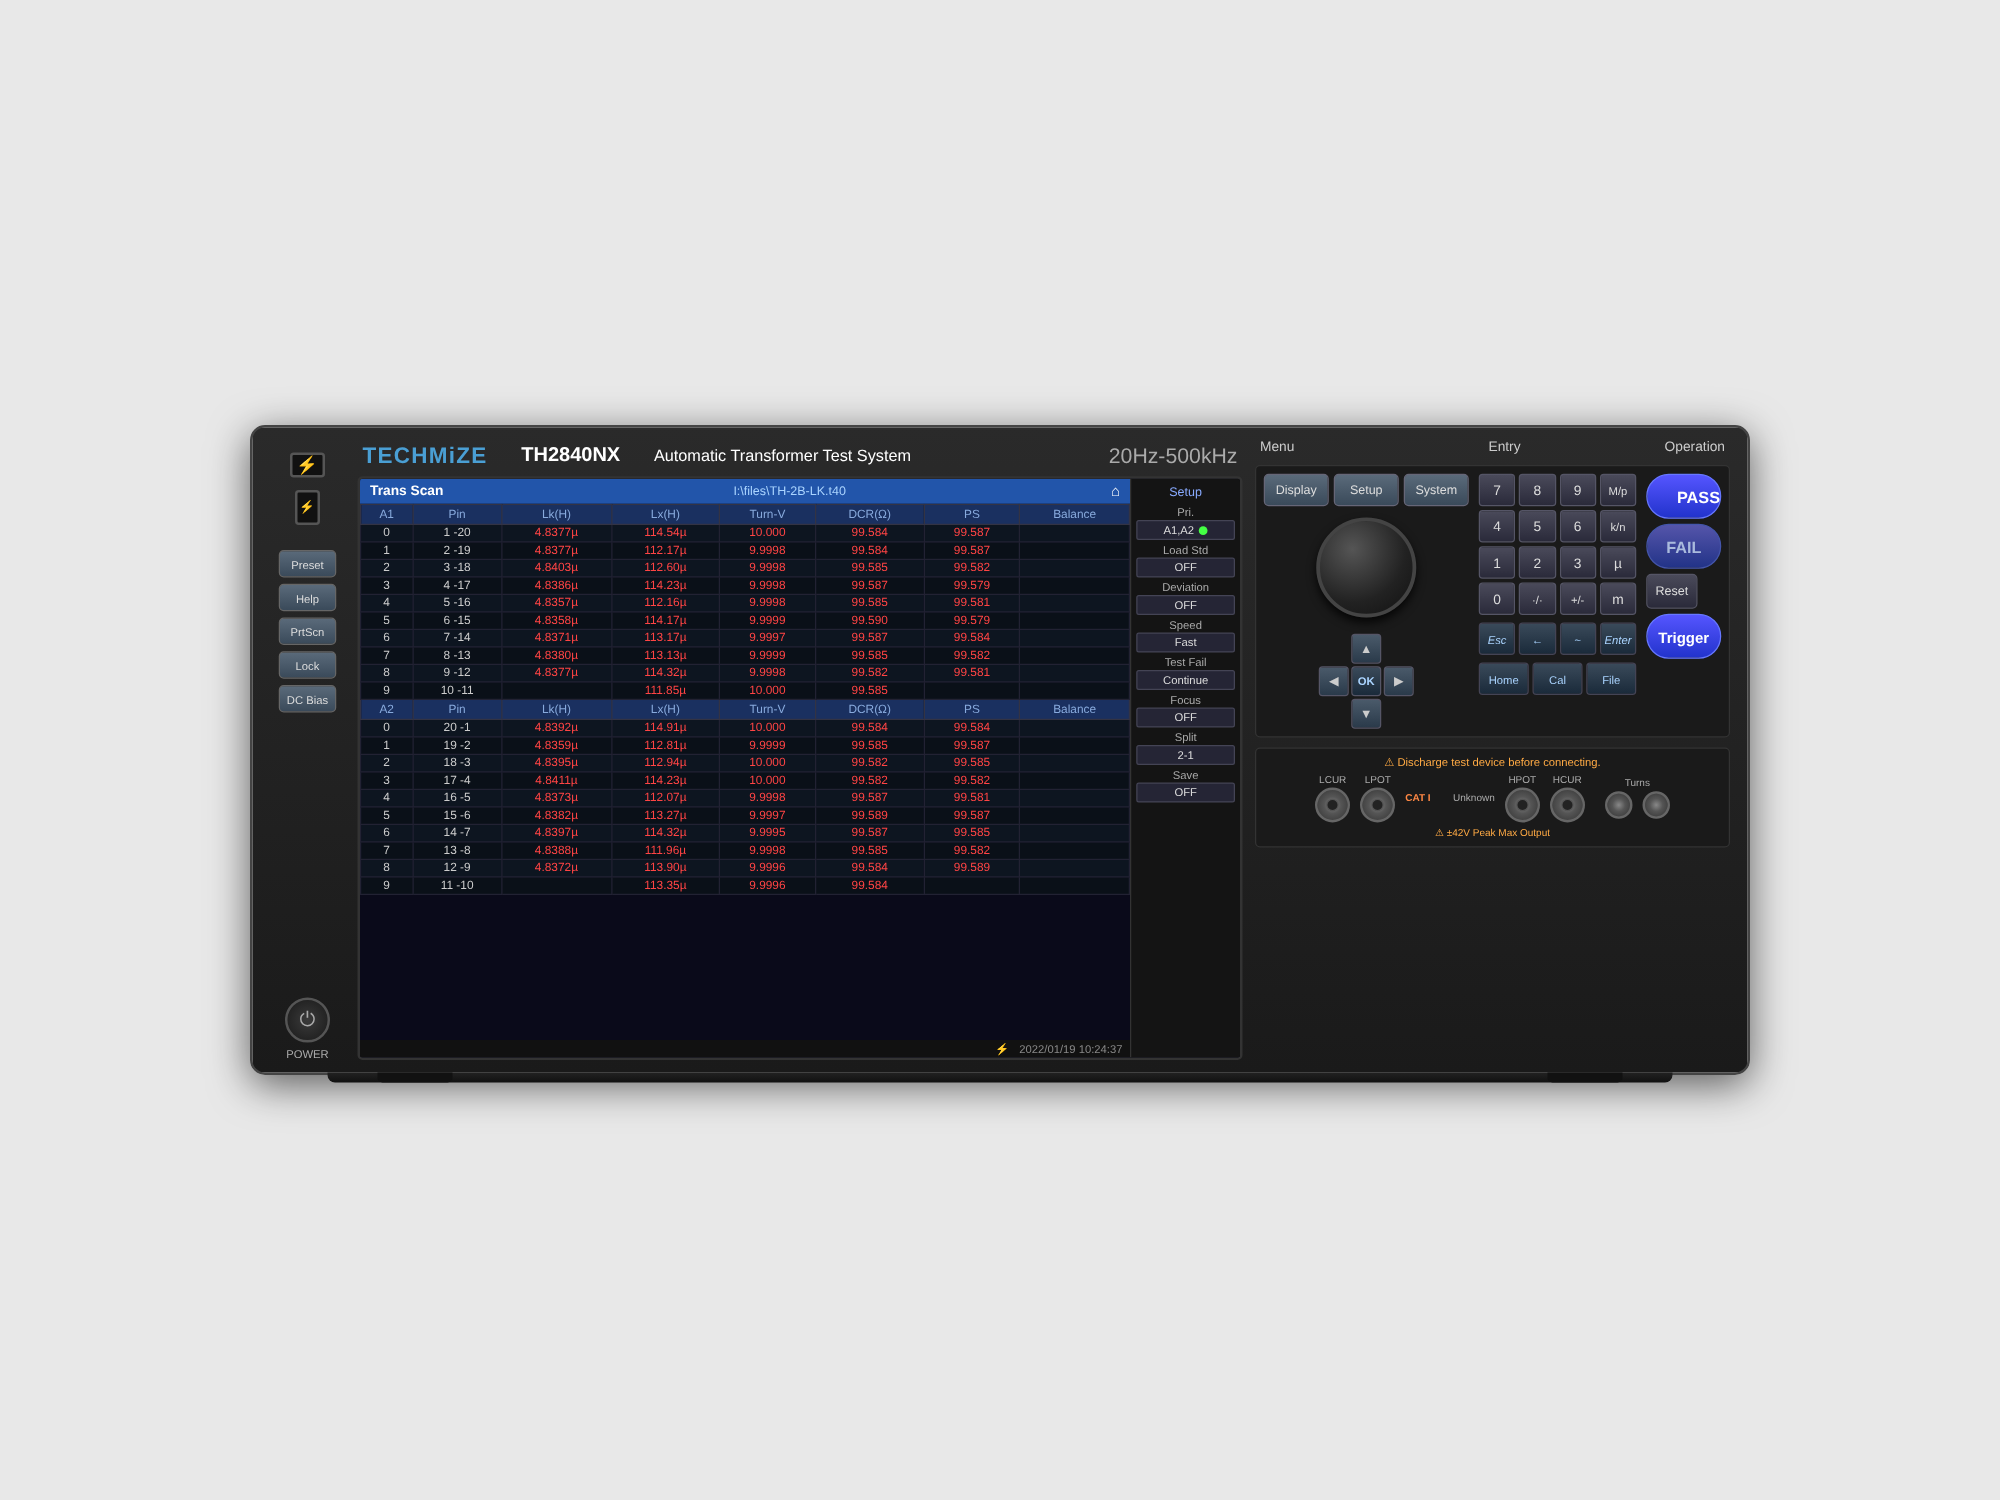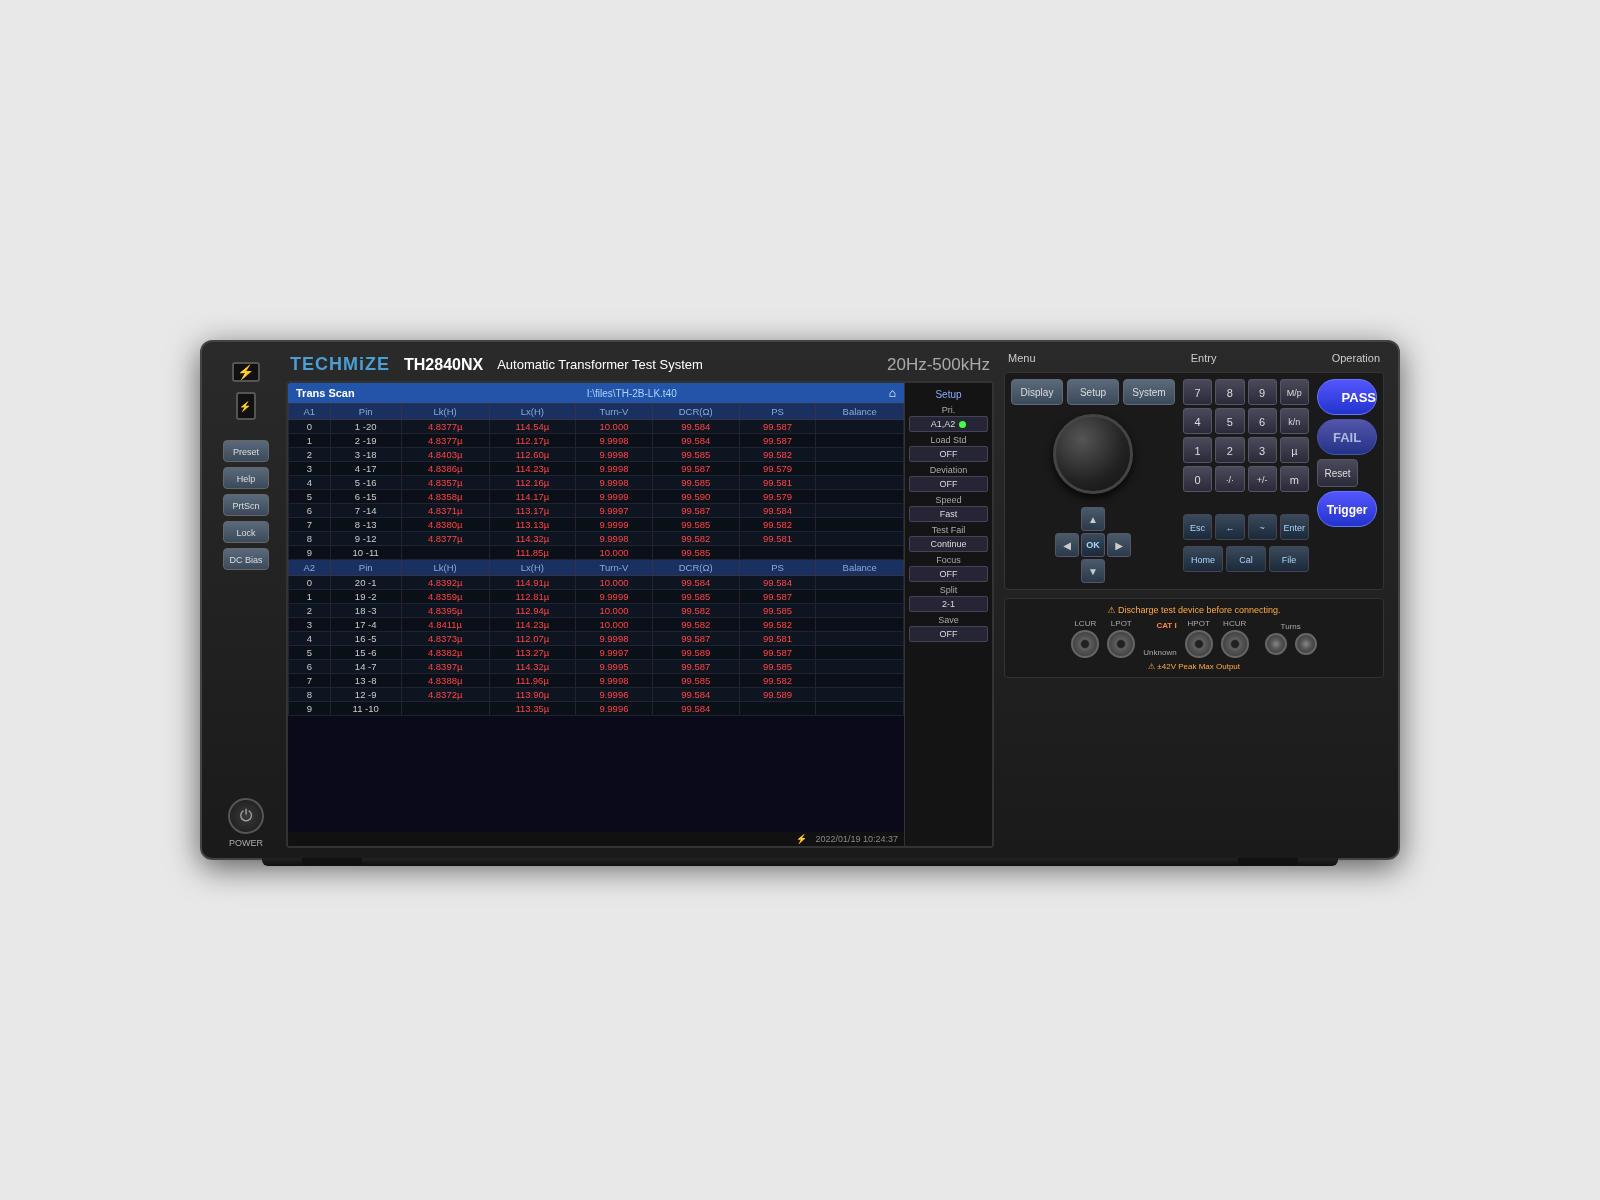--- a/index.html
+++ b/index.html
@@ -105,21 +105,21 @@
       flex: 1;
       display: flex;
       flex-direction: column;
       gap: 4px;
     }
 
     
     .device-header {
       display: flex;
       align-items: center;
-      gap: 14px;
+      gap: 27px;
       padding: 2px 4px;
     }
     .brand-name {
       color: white;
       font-size: 18px;
       font-weight: bold;
       letter-spacing: 1px;
     }
     .brand-name span {
       color: #4a9fd4;
@@ -395,21 +395,22 @@
       color: #ddd;
       font-size: 11px;
       text-align: center;
       line-height: 26px;
       cursor: pointer;
     }
     .func-row {
       display: grid;
       grid-template-columns: repeat(4, 1fr);
       gap: 3px;
-      margin-top: 18px;
+      margin-top: 2px;
+      font-style: italic;
     }
     .func-btn {
       height: 26px;
       background: linear-gradient(180deg, #3a4a5a 0%, #1a2a3a 100%);
       border: 1px solid #445;
       border-radius: 3px;
       color: #aad4ff;
       font-size: 9px;
       text-align: center;
       line-height: 26px;
@@ -973,21 +974,21 @@
           <div class="bnc-connector">
               <div class="bnc-inner"></div>
             </div>
         </div>
         <div class="connector-group">
           <div class="connector-label">LPOT</div>
           <div class="bnc-connector">
               <div class="bnc-inner"></div>
             </div>
         </div>
-        <div style="display:flex;flex-direction:column;align-items:flex-end;gap:18px">
+        <div style="display:flex;flex-direction:row;align-items:flex-end;gap:18px">
           <div class="cati-label">CAT I</div>
           <div class="connector-label">Unknown</div>
         </div>
         <div class="connector-group">
           <div class="connector-label">HPOT</div>
           <div class="bnc-connector">
               <div class="bnc-inner"></div>
             </div>
         </div>
         <div class="connector-group">

